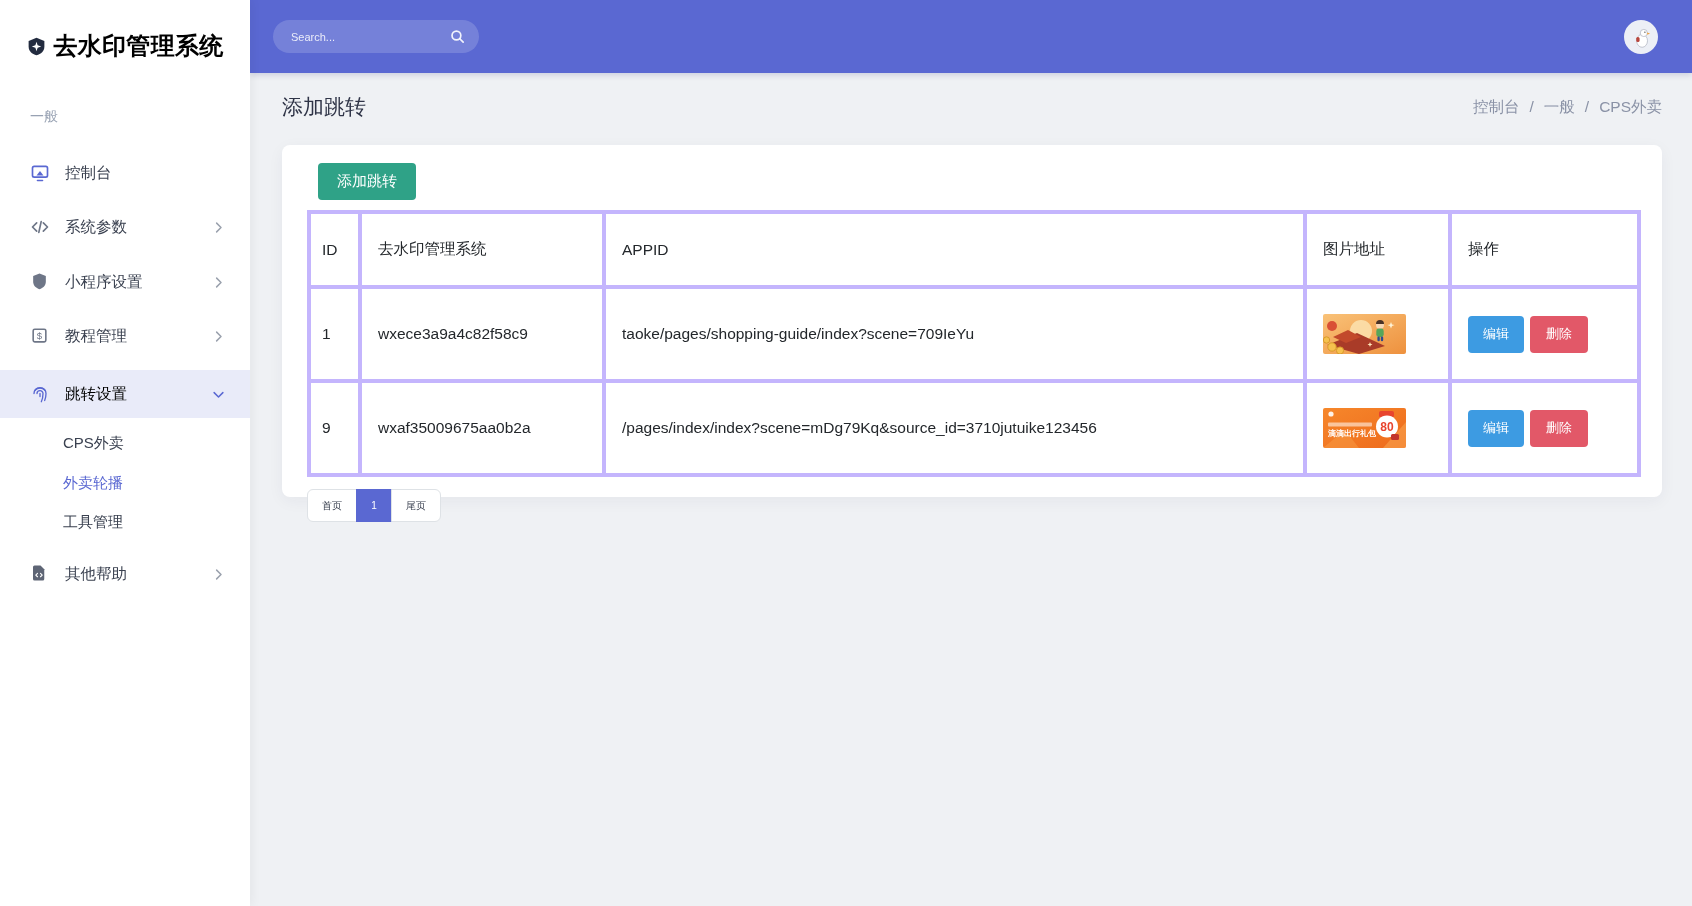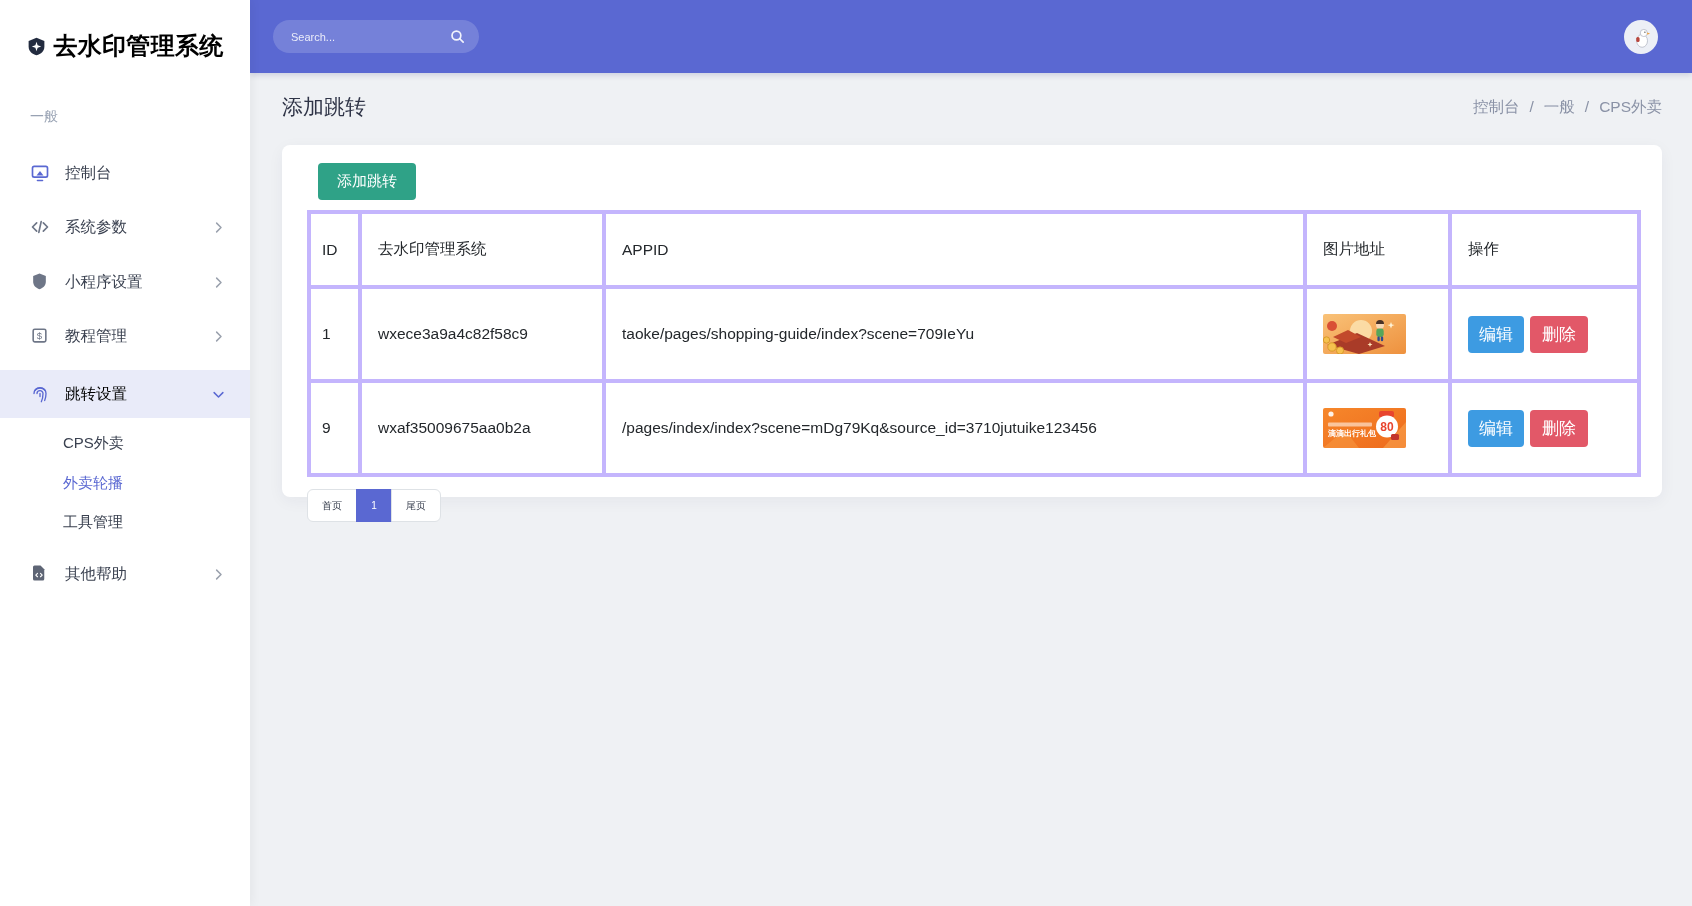--- a/index.html
+++ b/index.html
@@ -55,21 +55,21 @@
            color:#23272B; padding:25px 16px; vertical-align:middle; background:#fff;
            overflow:hidden; white-space:nowrap; }
   th { height:52px; }
   td { height:73px; }
   th.c-id, td.c-id { padding-left:11px; }
 
   .thumb { width:83px; height:40px; border-radius:2px; overflow:hidden; position:relative; display:block; }
   .thumb svg { display:block; }
 
   .actions { display:flex; gap:6px; }
-  .btn-edit, .btn-del { height:37px; border:none; border-radius:4px; color:#fff; font-size:17px;
+  .btn-edit, .btn-del { height:37px; border:none; border-radius:4px; color:#fff; font-size:13px;
                         font-family:inherit; cursor:pointer; }
   .btn-edit { width:56px; background:#3D9BE2; }
   .btn-del  { width:58px; background:#E25868; }
 
   .pagination { margin-top:12px; display:inline-flex; }
   .page-link { height:33px; padding:0 14px; display:flex; align-items:center; justify-content:center;
                border:1px solid #DEE2E6; background:#fff; color:#3A4150; font-size:10px;
                margin-left:-1px; cursor:pointer; }
   .page-link:first-child { border-radius:6px 0 0 6px; margin-left:0; }
   .page-link:last-child  { border-radius:0 6px 6px 0; }

